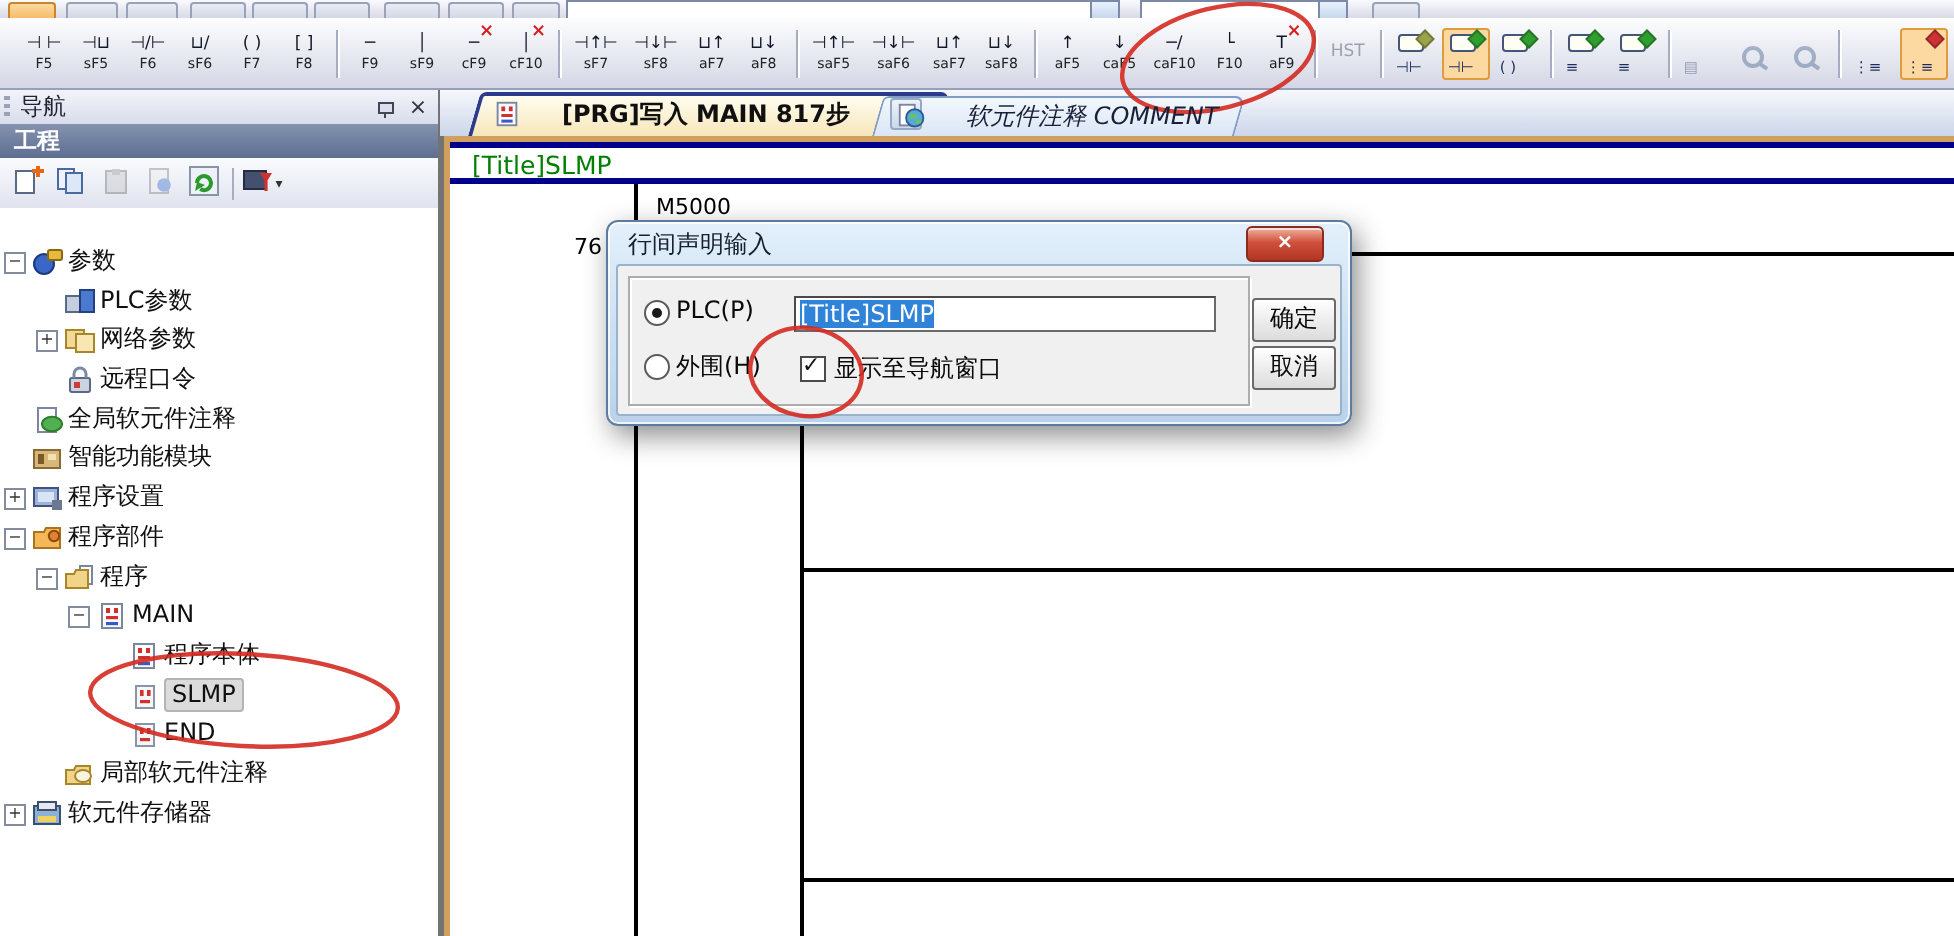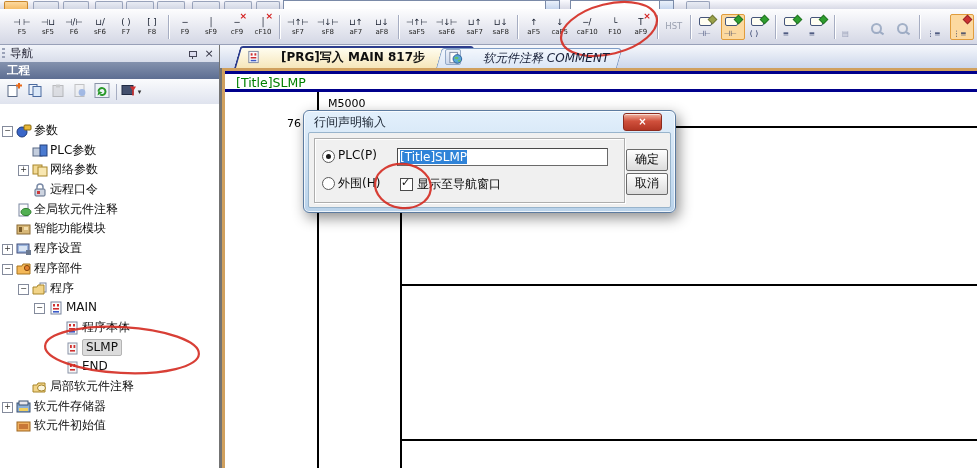--- a/index.html
+++ b/index.html
@@ -525,29 +525,20 @@
           <span class="texp" style="left: 2px;">+</span>
           <span class="ticon" style="left: 16px;">
             <svg viewBox="0 0 16 14" xmlns="http://www.w3.org/2000/svg">
               <rect x="1" y="3" width="13" height="9" fill="#8cb0d8" stroke="#3a5070"></rect>
               <rect x="3" y="1" width="9" height="4" fill="#e8e8ee" stroke="#3a5070"></rect>
               <rect x="3" y="8" width="9" height="3" fill="#f0d060"></rect>
             </svg>
           </span>
           <span class="tlabel" style="left: 34px;">软元件存储器</span>
         </div>
-        <div class="trow">
-          <span class="ticon" style="left: 16px;">
-            <svg viewBox="0 0 16 14" xmlns="http://www.w3.org/2000/svg">
-              <rect x="1" y="3" width="13" height="9" fill="#f0b060" stroke="#a06820"></rect>
-              <rect x="3" y="5" width="9" height="5" fill="#c87838"></rect>
-            </svg>
-          </span>
-          <span class="tlabel" style="left: 34px;">软元件初始值</span>
-        </div>
       </div>
   </div>
 
   <div id="editor">
     <div id="tabstrip">
         <div class="tab" id="tab1">
           <span class="skin"></span>
           <span class="tabicon">
             <svg viewBox="0 0 16 14" xmlns="http://www.w3.org/2000/svg">
               <rect x="3" y="1" width="10" height="12" fill="#fbfbfb" stroke="#7a86a0"></rect>

